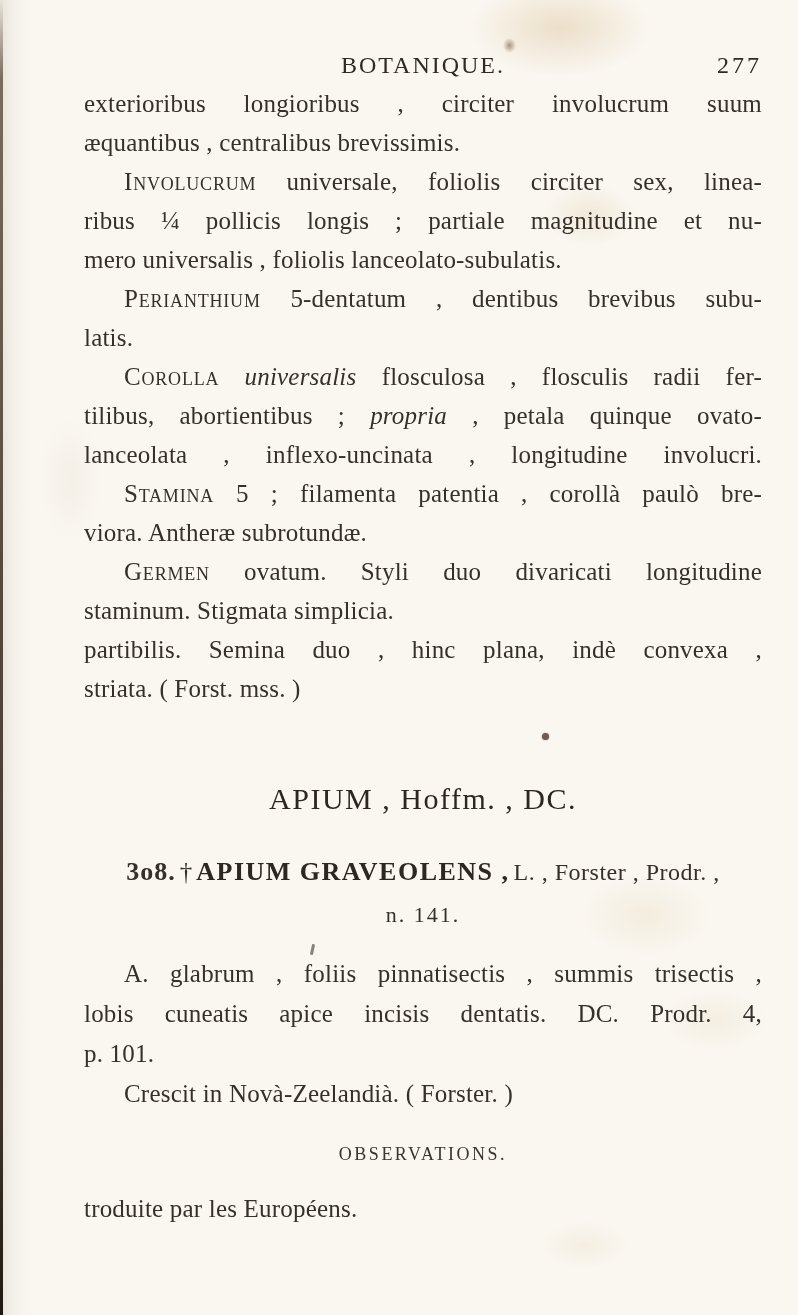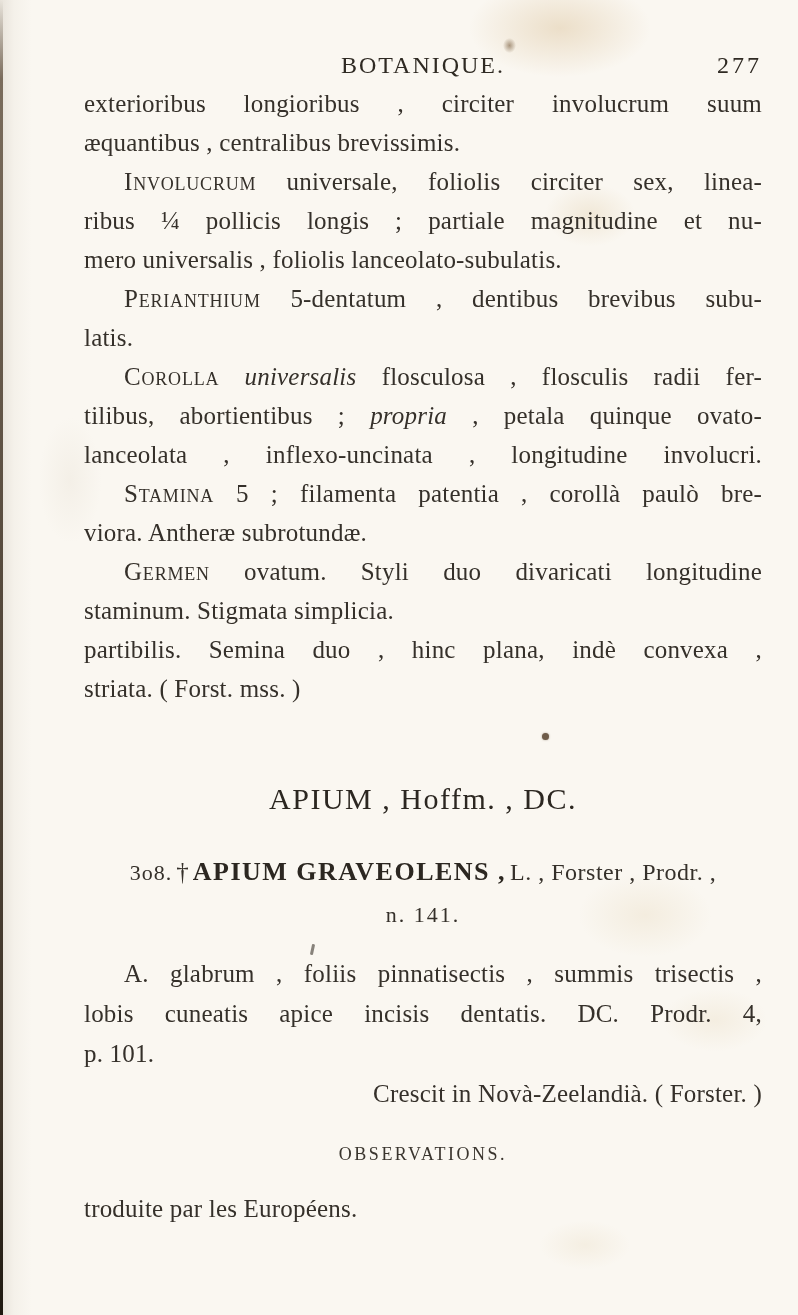--- a/index.html
+++ b/index.html
@@ -22,36 +22,36 @@
   .edge-strip{
     position:absolute;left:0;top:0;width:3px;height:1315px;
     background:linear-gradient(180deg, rgba(250,247,241,0) 0%, #7a6c5c 6%, #55493c 45%, #3d3328 85%, #1f1911 100%);
   }
   .textblock{position:absolute;left:84px;width:678px;}
   .line{
     height:39px;line-height:39px;font-size:25px;
     letter-spacing:0.2px;white-space:nowrap;
   }
   .j{text-align:justify;text-align-last:justify;text-justify:inter-word;white-space:normal;height:39px;overflow:hidden;}
-  .ind{padding-left:40px;text-align:right;}
+  .ind{padding-left:40px;}
   .ind.j{padding-left:0;text-indent:40px;}
   .sc{font-variant:small-caps;letter-spacing:0.8px;}
   .it{font-style:italic;}
   .header-row{position:absolute;left:84px;top:24px;width:678px;height:32px;margin-top:28px;}
   .header-title{
     position:absolute;left:0;width:100%;text-align:center;
     font-size:24px;letter-spacing:2px;color:#2f2a23;
   }
   .page-number{position:absolute;right:0;top:0;font-size:24px;letter-spacing:3px;color:#2f2a23;}
   .genus-heading{
     position:absolute;left:84px;top:782px;width:678px;text-align:center;
     font-size:30px;letter-spacing:1.5px;color:#2c2721;
   }
   .species-heading{position:absolute;left:84px;top:852px;width:678px;text-align:center;line-height:40px;}
-  .species-num{font-size:22px;letter-spacing:1px;}
+  .species-num{font-size:26px;letter-spacing:1px;font-weight:bold;}
   .species-dagger{font-size:25px;}
   .species-name{font-size:26px;font-weight:700;letter-spacing:1.5px;color:#2c2721;}
   .species-auth{font-size:24px;letter-spacing:0.5px;}
   .species-ref{font-size:22px;letter-spacing:2px;}
   .desc-block{top:954px;}
   .desc-block .line{height:40px;line-height:40px;}
   .desc-block .j{height:40px;}
   .obs-heading{
     position:absolute;left:84px;top:1144px;width:678px;text-align:center;
     font-size:18px;letter-spacing:2.5px;color:#3a352e;

